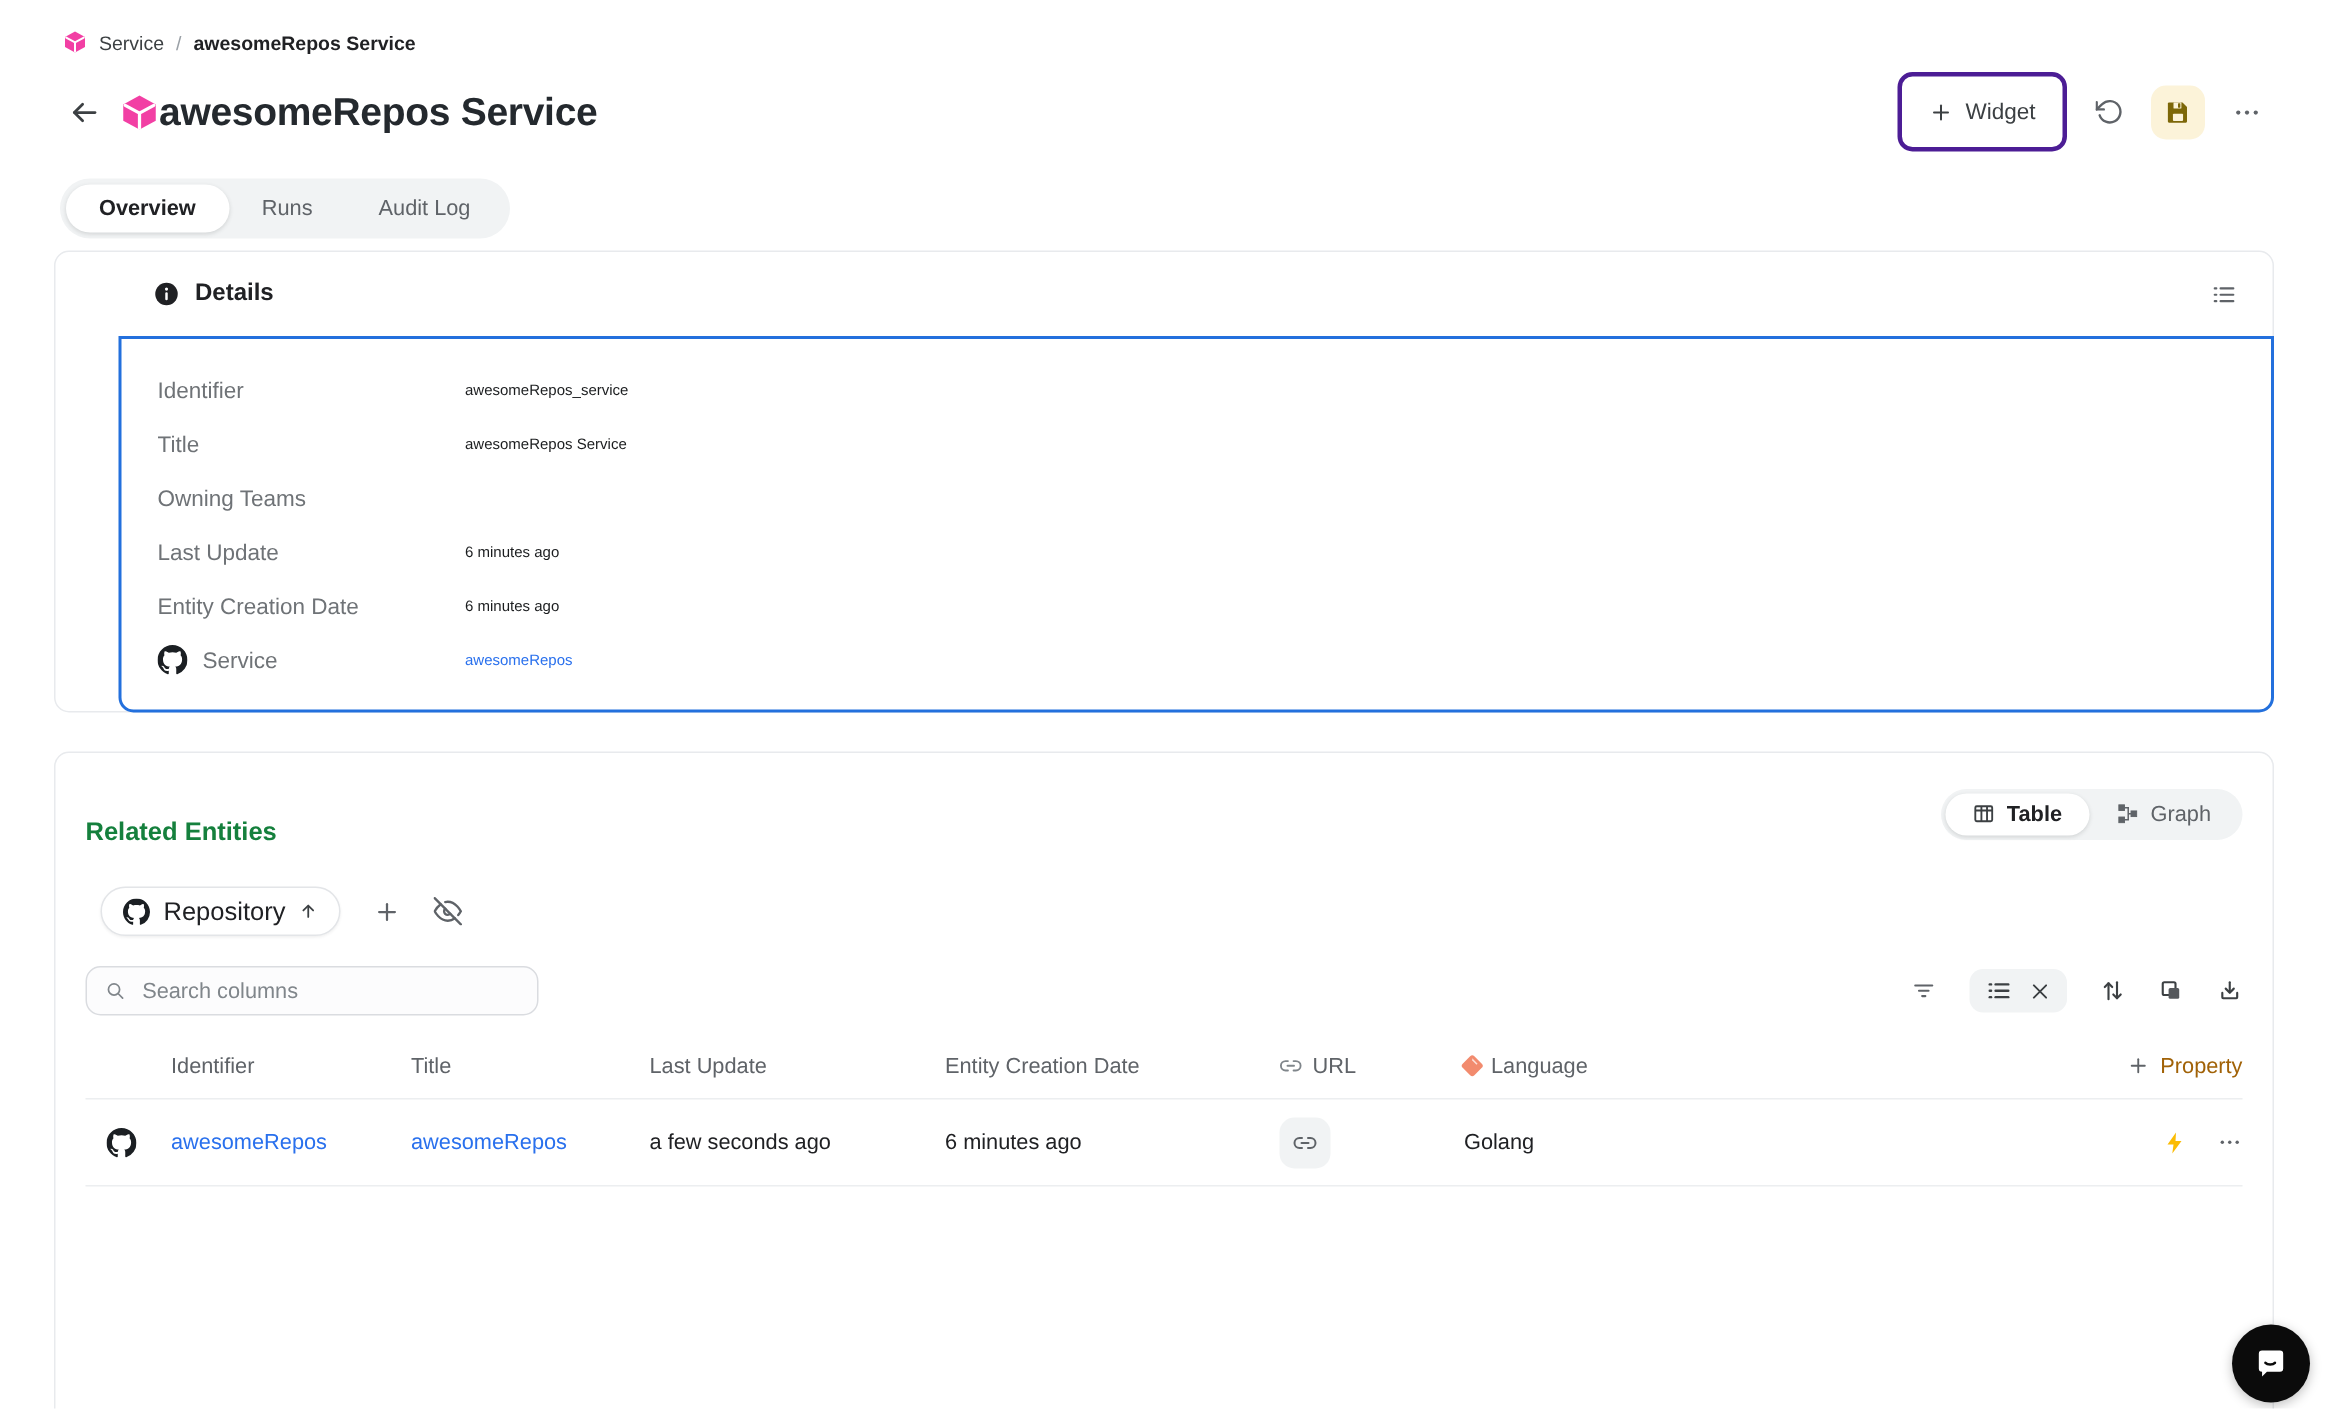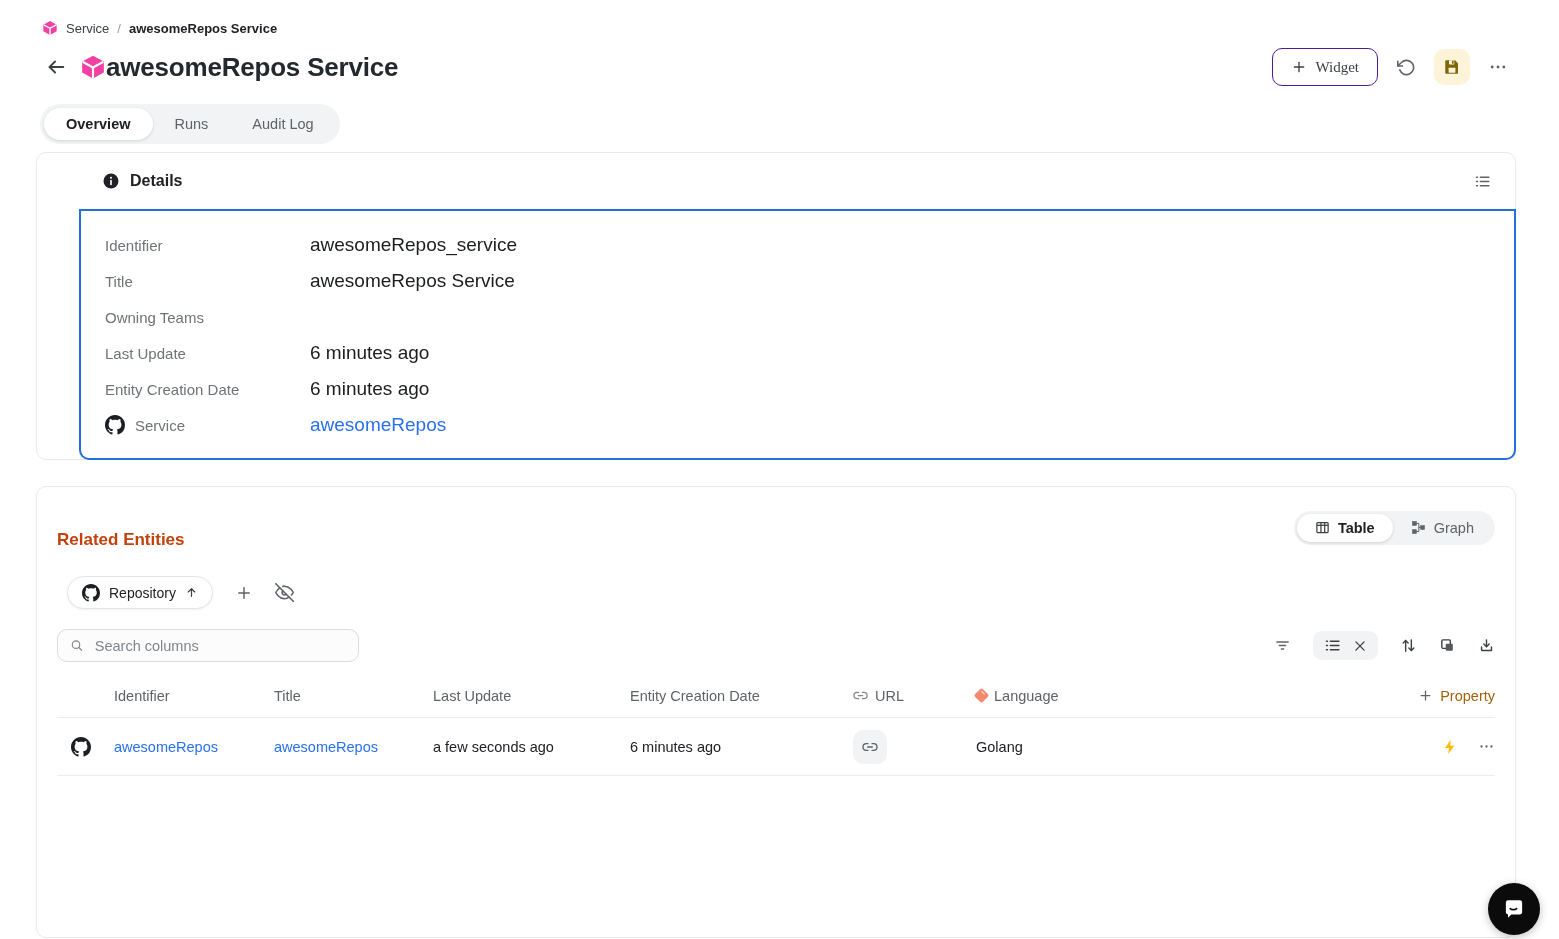--- a/index.html
+++ b/index.html
@@ -15,51 +15,51 @@
   .breadcrumb { display:flex; align-items:center; gap:8px; padding:20px 0 0 42px; font-size:13px; }
   .breadcrumb .crumb-root { color:#3c4043; }
   .breadcrumb .sep { color:#9aa0a6; }
   .breadcrumb .crumb-current { color:#202124; font-weight:600; }
 
   .title-row { display:flex; align-items:center; padding:12px 43px 0 42px; }
   .back-btn { width:28px; height:28px; display:flex; align-items:center; justify-content:center; cursor:pointer; border-radius:6px; }
   .title-cube { margin-left:10px; }
   .page-title { margin-left:14px; font-size:26px; font-weight:600; color:#24292e; letter-spacing:-.2px; }
   .title-actions { margin-left:auto; display:flex; align-items:center; gap:10px; }
-  .widget-btn { display:flex; align-items:center; gap:8px; border:1px solid #4c1d95; background:#fff; border-radius:10px;
-    height:38px; padding:0 18px; font-size:15px; color:#3c4043; cursor:pointer;font-family:Liberation Serif, serif; }
+  .widget-btn { display:flex; align-items:center; gap:8px; border:3px solid #4c1d95; background:#fff; border-radius:10px;
+    height:53px; padding:0 18px; font-size:15px; color:#3c4043; cursor:pointer; }
   .icon-btn { width:36px; height:36px; border-radius:10px; display:flex; align-items:center; justify-content:center; cursor:pointer; background:transparent; }
   .icon-btn.save { background:#fcf3d9; }
 
   .tabs { display:inline-flex; align-items:center; background:#f1f3f4; border-radius:20px; padding:4px; margin:18px 0 0 40px;text-align:center; }
   .tab { padding:8px 22px; border-radius:16px; font-size:14.5px; color:#5f6368; cursor:pointer; white-space:nowrap; }
   .tab.active { background:#fff; color:#202124; font-weight:600; box-shadow:0 1px 3px rgba(60,64,67,.18); }
 
   
   .details-card { margin:8px 43px 0 36px; border:1px solid #e8eaed; border-radius:10px; background:#fff;padding-left:43px; }
   .details-header { display:flex; align-items:center; height:56px; padding:0 24px 0 22px; }
   .details-title { margin-left:10px; font-size:16px; font-weight:600; color:#202124; }
   .details-header .spacer { flex:1; }
   .details-body { border:2px solid #2370dd; border-radius:0 0 10px 10px; margin:-1px; margin-top:0; padding:16px 0 15px 0; background:#fff; }
   .detail-row { display:flex; align-items:center; height:36px; padding-left:24px; }
   .detail-label { width:205px; display:flex; align-items:center; gap:10px; color:#6f7377; font-size:15px; }
-  .detail-value { font-size:19px; color:#1b1d1f;text-align:right; }
+  .detail-value { font-size:10px; color:#1b1d1f;text-align:right; }
   .detail-value.link { color:#2970ed; cursor:pointer; font-weight:500; }
 
   
   .related-card { margin:26px 43px 0 36px; height:452px; border:1px solid #e8eaed; border-radius:10px; background:#fff; padding:0 20px; }
   .related-header { display:flex; align-items:center; padding-top:18px; }
-  .related-title { font-size:17px; font-weight:600; color:#c2410c;margin-top:25px; }
+  .related-title { font-size:17px; font-weight:600; color:#15803d;margin-top:25px; }
   .view-toggle { margin-left:auto; display:flex; align-items:center; background:#f1f3f4; border-radius:18px; padding:3px; }
   .view-opt { display:flex; align-items:center; gap:8px; padding:6px 18px; border-radius:15px; font-size:14.5px; color:#5f6368; cursor:pointer; }
   .view-opt.active { background:#fff; color:#202124; font-weight:600; box-shadow:0 1px 3px rgba(60,64,67,.18); }
 
   .filter-row { display:flex; align-items:center; gap:22px; margin-top:26px; padding-left:10px; }
   .entity-pill { display:flex; align-items:center; gap:9px; background:#fff; border:1px solid #e3e5e8; border-radius:17px;
-    height:33px; padding:0 14px; font-size:14px; color:#202124; box-shadow:0 1px 2px rgba(60,64,67,.08); cursor:pointer; }
+    height:33px; padding:0 14px; font-size:17px; color:#202124; box-shadow:0 1px 2px rgba(60,64,67,.08); cursor:pointer; }
   .plain-icon { cursor:pointer; display:flex; align-items:center; justify-content:center; }
 
   .search-row { display:flex; align-items:center; margin-top:20px; }
   .search-box { display:flex; align-items:center; gap:9px; width:302px; height:33px; border:1px solid #dadce0; border-radius:10px; background:#fcfcfd; padding:0 12px; }
   .search-box input { border:none; outline:none; background:transparent; font-size:14.5px; color:#202124; width:100%; font-family:inherit; }
   .search-box input::placeholder { color:#80868b; }
   .table-tools { margin-left:auto; display:flex; align-items:center; gap:22px; }
   .tool-group { display:flex; align-items:center; gap:12px; background:#f1f3f4; border-radius:9px; padding:6px 11px; }
 
   .rtable-head, .rtable-row { display:grid; grid-template-columns:57px 160px 159px 197px 223px 123px 1fr 110px; align-items:center; }

